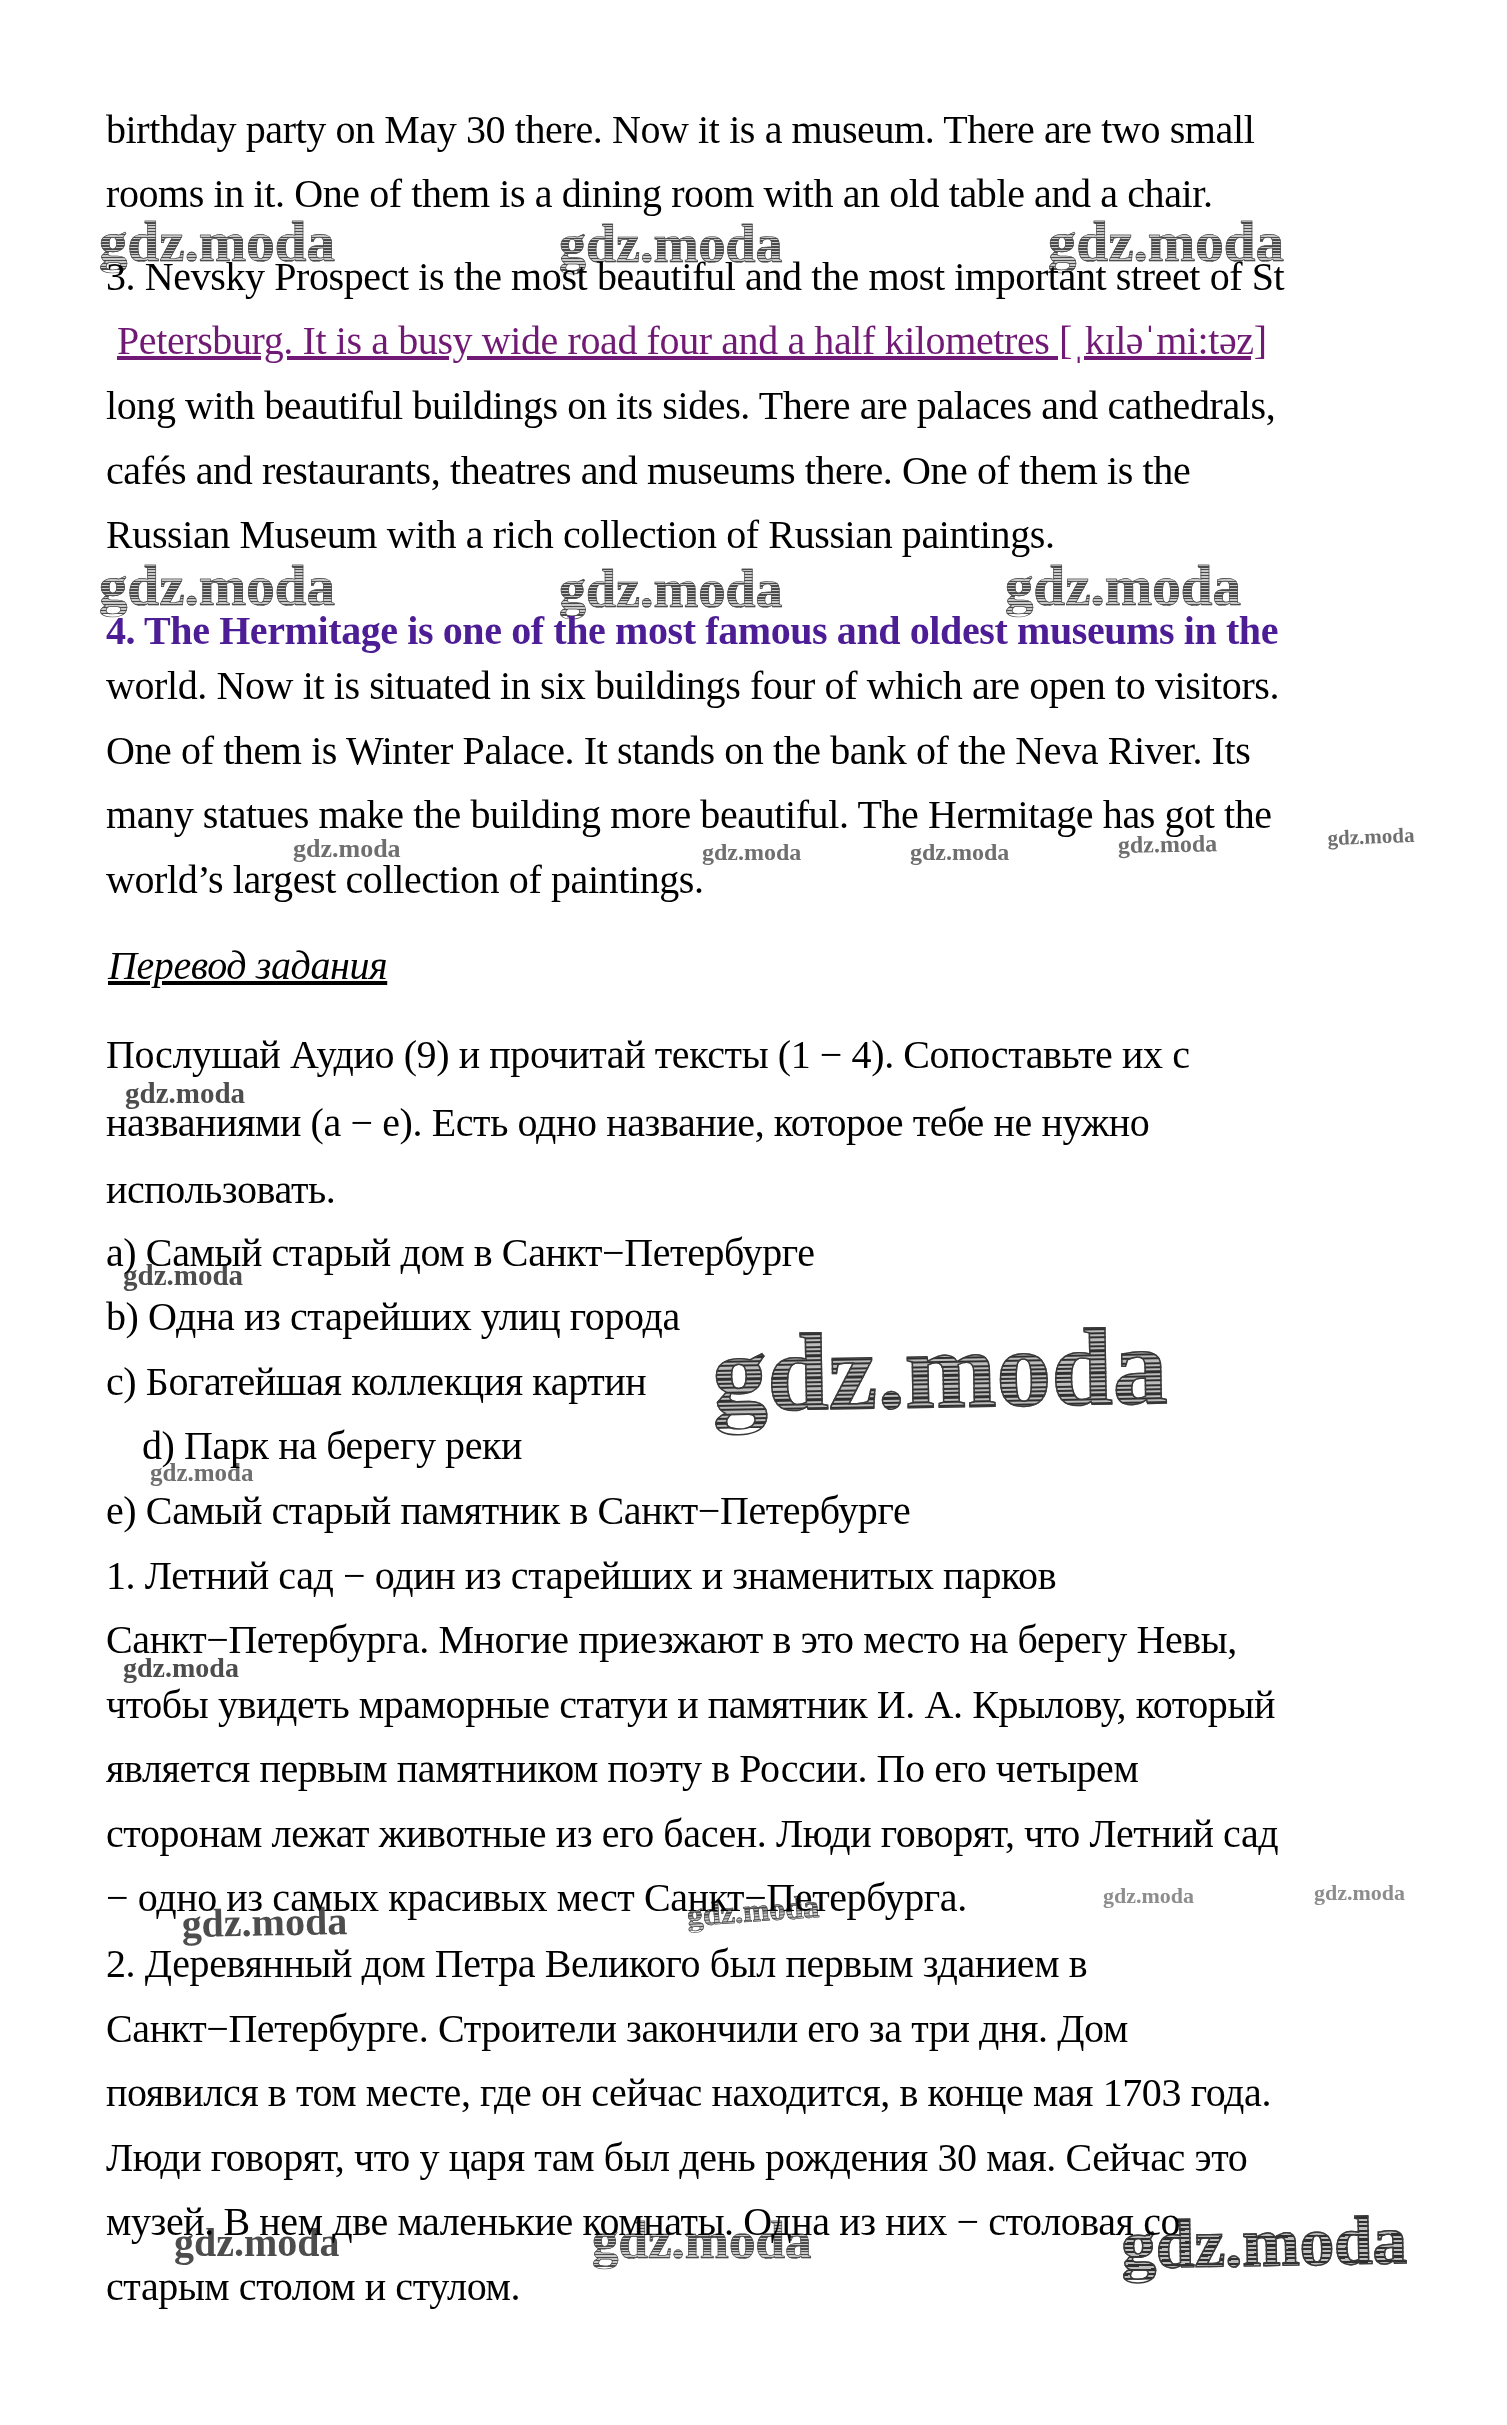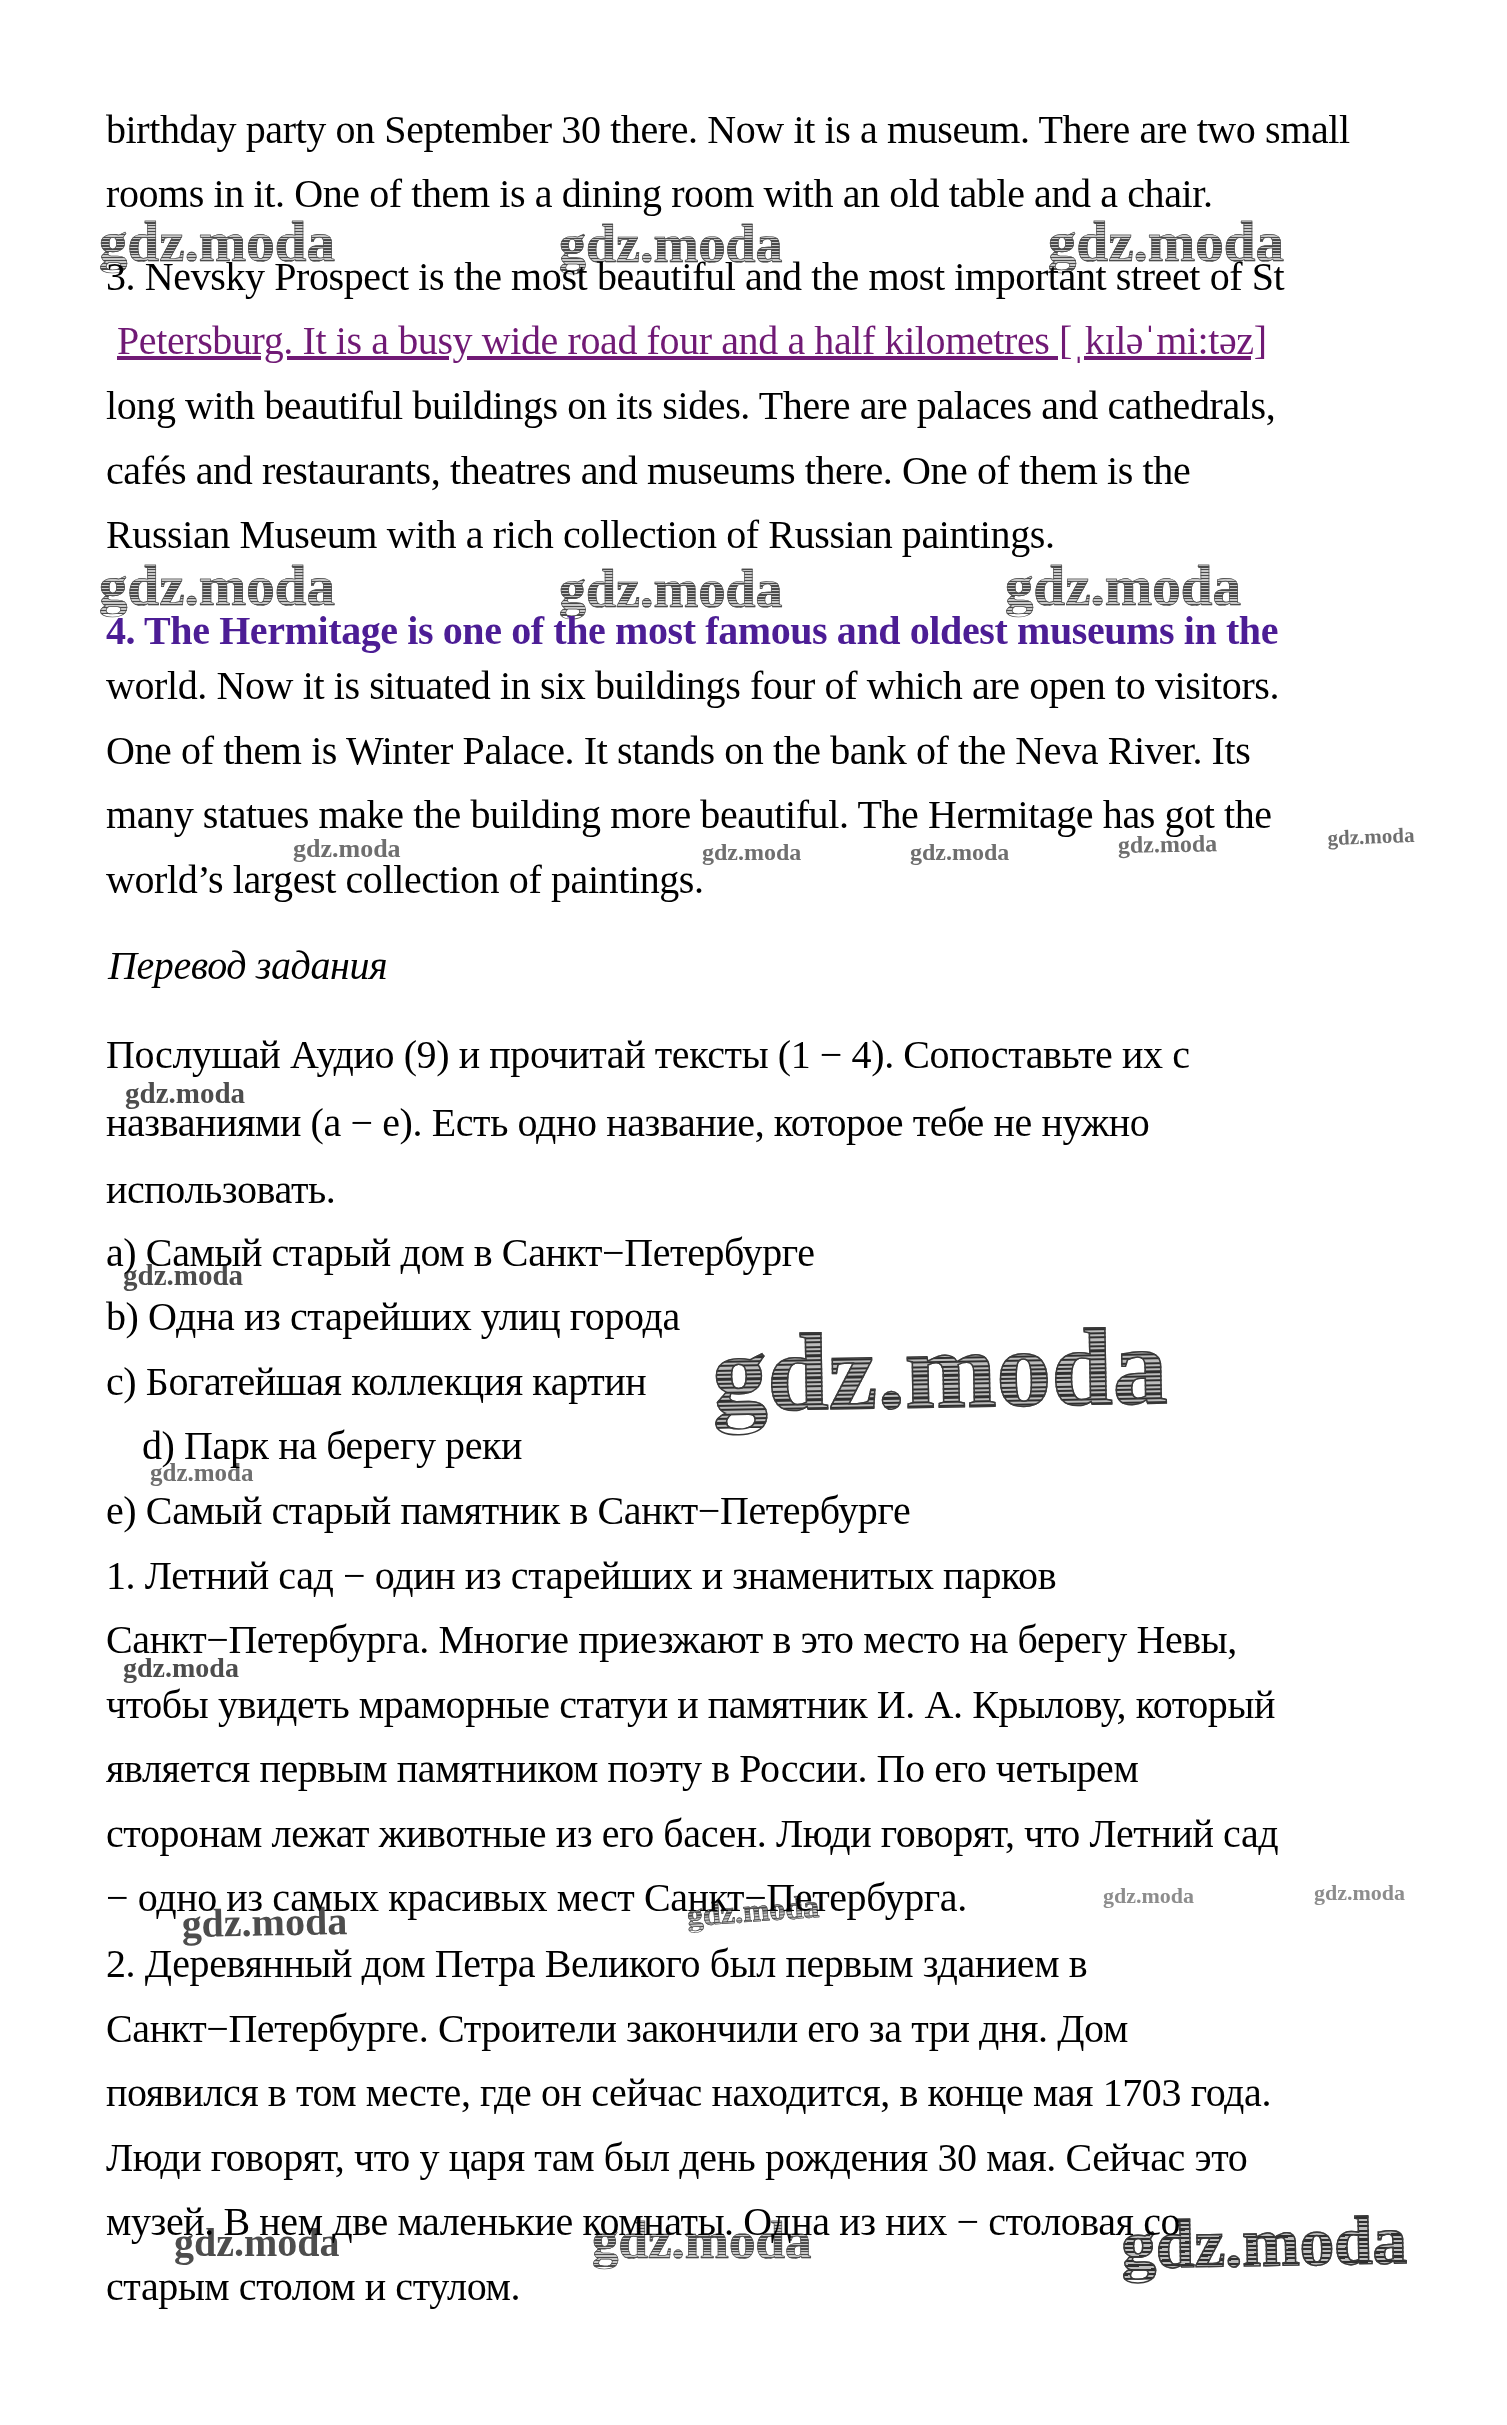--- a/index.html
+++ b/index.html
@@ -70,33 +70,33 @@
       <div class="wm wm-dark" style="left: 123px; top: 1654px; font-size: 28px;">gdz.moda</div>
       <div class="wm wm-light" style="left: 1103px; top: 1885px; font-size: 22px;">gdz.moda</div>
       <div class="wm wm-light" style="left: 1314px; top: 1882px; font-size: 22px;">gdz.moda</div>
       <div class="wm wm-dark" style="left: 182px; top: 1904px; font-size: 40px; transform: rotate(-1deg);">gdz.moda</div>
       <div class="wm wm-outline" style="left: 688px; top: 1899px; font-size: 32px; transform: rotate(-4deg);">gdz.moda</div>
       <div class="wm wm-dark" style="left: 174px; top: 2223px; font-size: 40px;">gdz.moda</div>
       <div class="wm wm-outline" style="left: 592px; top: 2214px; font-size: 53px;">gdz.moda</div>
       <div class="wm wm-hatch" style="left: 1122px; top: 2211px; font-size: 69px; transform: rotate(-1deg);">gdz.moda</div>
     </div>
   <div>
-      <div class="line" style="left: 106px; top: 110px; color: rgb(0, 0, 0);">birthday party on September 30 there. Now it is a museum. There are two small</div>
+      <div class="line" style="left: 106px; top: 110px; color: rgb(0, 0, 0);">birthday party on May 30 there. Now it is a museum. There are two small</div>
       <div class="line" style="left: 106px; top: 174px; color: rgb(0, 0, 0);">rooms in it. One of them is a dining room with an old table and a chair.</div>
       <div class="line" style="left: 106px; top: 257px; color: rgb(0, 0, 0);">3. Nevsky Prospect is the most beautiful and the most important street of St</div>
       <div class="line" style="left: 117px; top: 321px; color: #701a75; text-decoration: underline;">Petersburg. It is a busy wide road four and a half kilometres [ˌkɪləˈmi:təz]</div>
       <div class="line" style="left: 106px; top: 386px; color: rgb(0, 0, 0);">long with beautiful buildings on its sides. There are palaces and cathedrals,</div>
       <div class="line" style="left: 106px; top: 451px; color: rgb(0, 0, 0);">cafés and restaurants, theatres and museums there. One of them is the</div>
       <div class="line" style="left: 106px; top: 515px; color: rgb(0, 0, 0);">Russian Museum with a rich collection of Russian paintings.</div>
       <div class="line" style="left: 106px; top: 611px; color: #4c1d95; font-weight: bold;">4. The Hermitage is one of the most famous and oldest museums in the</div>
       <div class="line" style="left: 106px; top: 666px; color: rgb(0, 0, 0);">world. Now it is situated in six buildings four of which are open to visitors.</div>
       <div class="line" style="left: 106px; top: 731px; color: rgb(0, 0, 0);">One of them is Winter Palace. It stands on the bank of the Neva River. Its</div>
       <div class="line" style="left: 106px; top: 795px; color: rgb(0, 0, 0);">many statues make the building more beautiful. The Hermitage has got the</div>
       <div class="line" style="left: 106px; top: 860px; color: rgb(0, 0, 0);">world’s largest collection of paintings.</div>
-      <div class="line heading" style="left: 108px; top: 946px; color: rgb(0, 0, 0);">Перевод задания</div>
+      <div class="line heading" style="left: 108px; top: 946px; color: rgb(0, 0, 0); text-decoration: underline;">Перевод задания</div>
       <div class="line" style="left: 106px; top: 1035px; color: rgb(0, 0, 0);">Послушай Аудио (9) и прочитай тексты (1 − 4). Сопоставьте их с</div>
       <div class="line" style="left: 106px; top: 1103px; color: rgb(0, 0, 0);">названиями (a − e). Есть одно название, которое тебе не нужно</div>
       <div class="line" style="left: 106px; top: 1170px; color: rgb(0, 0, 0);">использовать.</div>
       <div class="line" style="left: 106px; top: 1233px; color: rgb(0, 0, 0);">a) Самый старый дом в Санкт−Петербурге</div>
       <div class="line" style="left: 106px; top: 1297px; color: rgb(0, 0, 0);">b) Одна из старейших улиц города</div>
       <div class="line" style="left: 106px; top: 1362px; color: rgb(0, 0, 0);">c) Богатейшая коллекция картин</div>
       <div class="line" style="left: 106px; top: 1426px; color: rgb(0, 0, 0); margin-left: 36px;">d) Парк на берегу реки</div>
       <div class="line" style="left: 106px; top: 1491px; color: rgb(0, 0, 0);">e) Самый старый памятник в Санкт−Петербурге</div>
       <div class="line" style="left: 106px; top: 1556px; color: rgb(0, 0, 0);">1. Летний сад − один из старейших и знаменитых парков</div>
       <div class="line" style="left: 106px; top: 1620px; color: rgb(0, 0, 0);">Санкт−Петербурга. Многие приезжают в это место на берегу Невы,</div>

